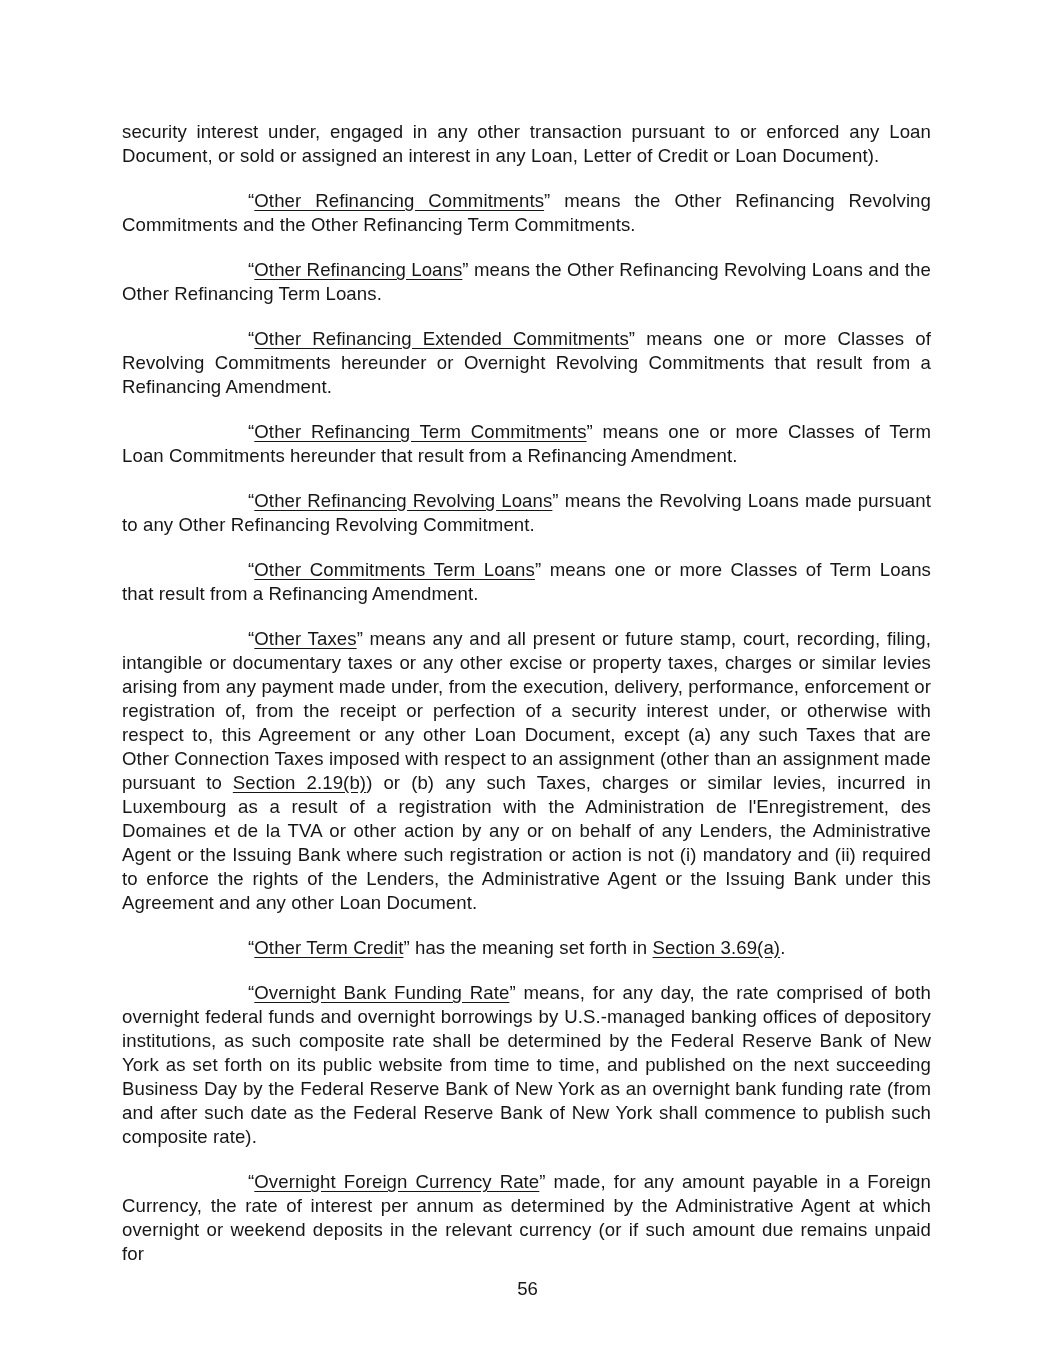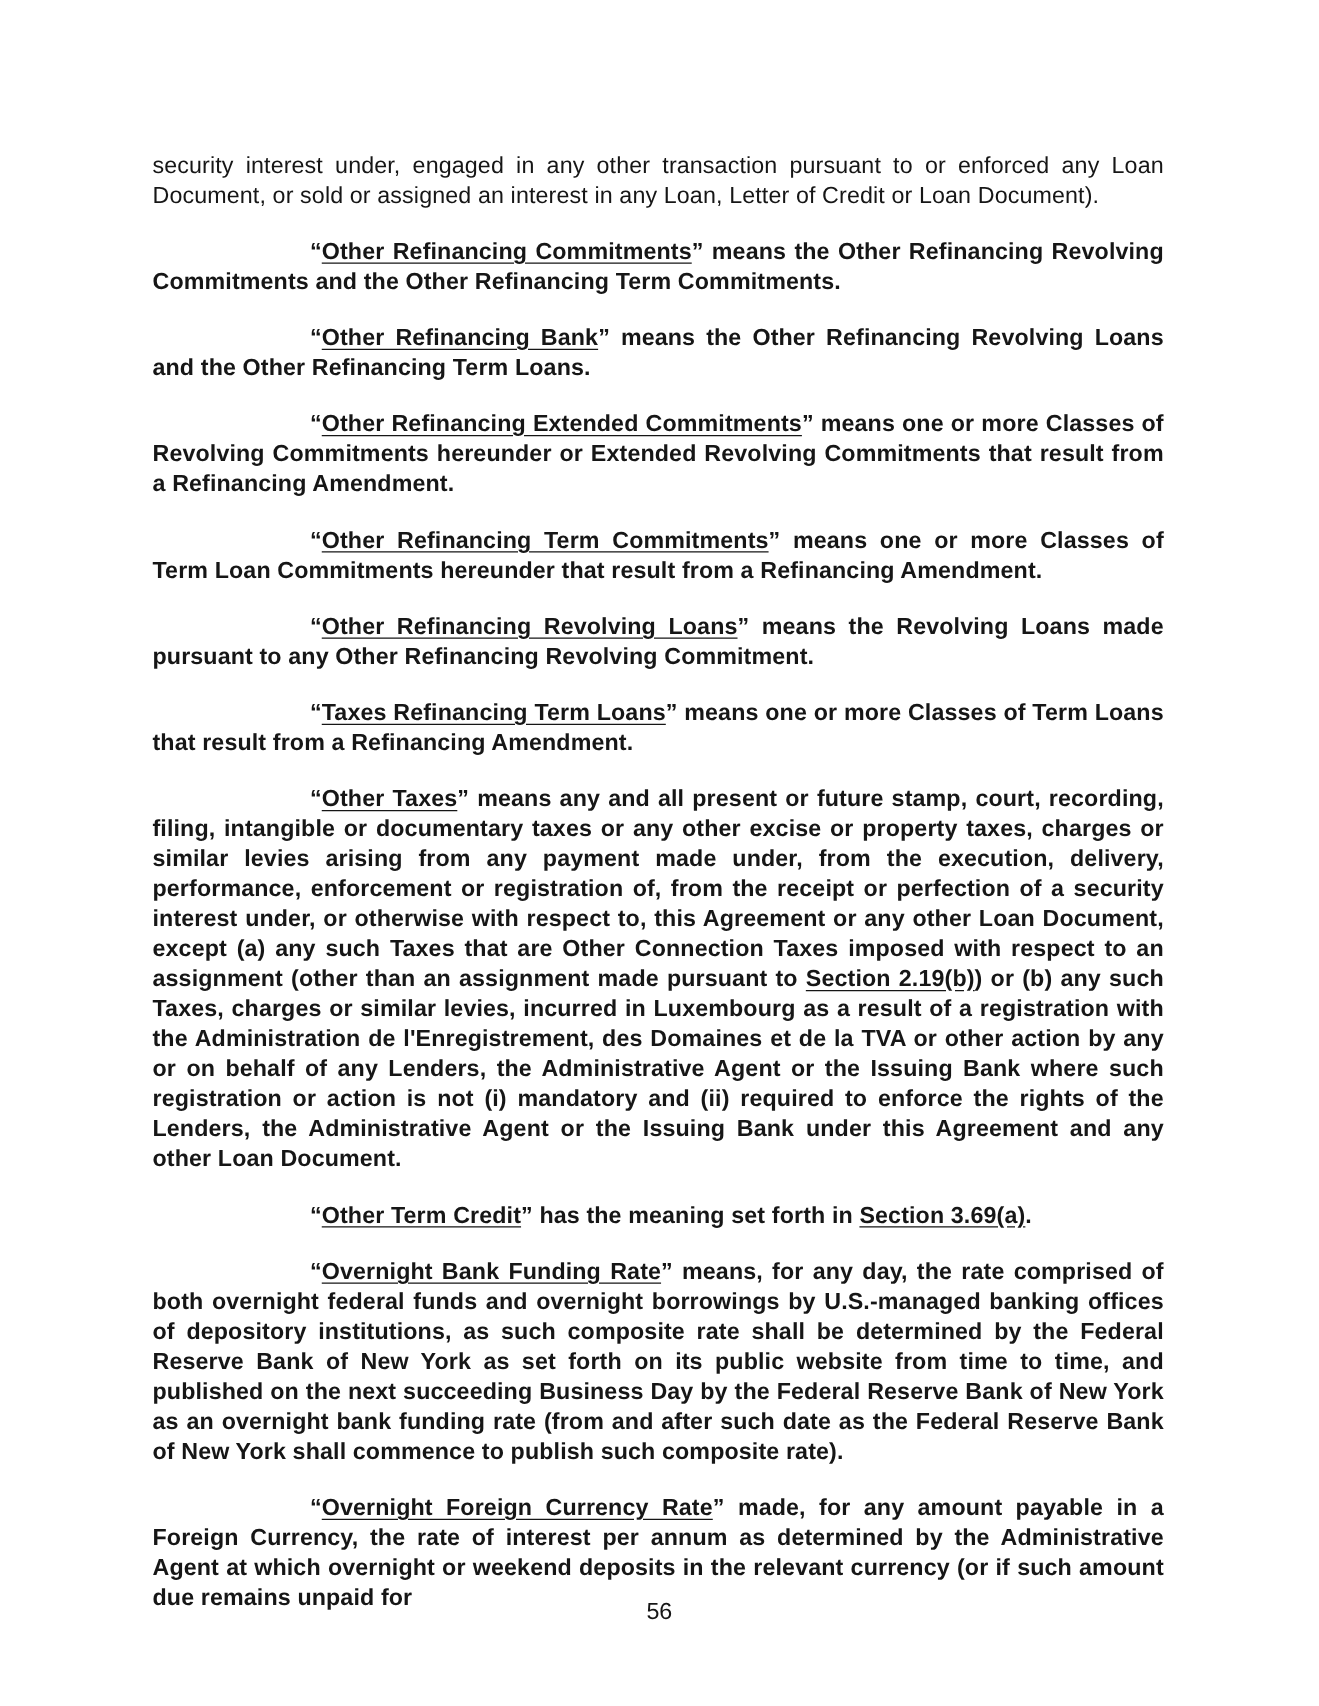--- a/index.html
+++ b/index.html
@@ -29,21 +29,20 @@
     font-size: 18.6px;
     line-height: 24px;
     text-align: justify;
     letter-spacing: 0.1px;
   }
   .para {
     margin: 0 0 21px 0;
   }
   .para.indent {
     text-indent: 126px;
-    font-weight: bold;
   }
   .defined-term {
     text-decoration: underline;
     text-underline-offset: 3px;
   }
   .page-number {
     position: absolute;
     left: 0;
     top: 1277px;
     width: 1055px;
@@ -52,24 +51,24 @@
     line-height: 24px;
   }
 </style>
 </head>
 <body>
 
 <div class="page">
   <div class="doc-body">
       <p class="para"><span>security interest under, engaged in any other transaction pursuant to or enforced any Loan Document, or sold or assigned an interest in any Loan, Letter of Credit or Loan Document).</span></p>
       <p class="para indent"><span>“</span><span class="defined-term">Other Refinancing Commitments</span><span>” means the Other Refinancing Revolving Commitments and the Other Refinancing Term Commitments.</span></p>
-      <p class="para indent"><span>“</span><span class="defined-term">Other Refinancing Bank</span><span>” means the Other Refinancing Revolving Loans and the Other Refinancing Term Loans.</span></p>
-      <p class="para indent"><span>“</span><span class="defined-term">Other Refinancing Extended Commitments</span><span>” means one or more Classes of Revolving Commitments hereunder or Extended Revolving Commitments that result from a Refinancing Amendment.</span></p>
+      <p class="para indent"><span>“</span><span class="defined-term">Other Refinancing Loans</span><span>” means the Other Refinancing Revolving Loans and the Other Refinancing Term Loans.</span></p>
+      <p class="para indent"><span>“</span><span class="defined-term">Other Refinancing Extended Commitments</span><span>” means one or more Classes of Revolving Commitments hereunder or Overnight Revolving Commitments that result from a Refinancing Amendment.</span></p>
       <p class="para indent"><span>“</span><span class="defined-term">Other Refinancing Term Commitments</span><span>” means one or more Classes of Term Loan Commitments hereunder that result from a Refinancing Amendment.</span></p>
       <p class="para indent"><span>“</span><span class="defined-term">Other Refinancing Revolving Loans</span><span>” means the Revolving Loans made pursuant to any Other Refinancing Revolving Commitment.</span></p>
-      <p class="para indent"><span>“</span><span class="defined-term">Taxes Refinancing Term Loans</span><span>” means one or more Classes of Term Loans that result from a Refinancing Amendment.</span></p>
+      <p class="para indent"><span>“</span><span class="defined-term">Other Commitments Term Loans</span><span>” means one or more Classes of Term Loans that result from a Refinancing Amendment.</span></p>
       <p class="para indent"><span>“</span><span class="defined-term">Other Taxes</span><span>” means any and all present or future stamp, court, recording, filing, intangible or documentary taxes or any other excise or property taxes, charges or similar levies arising from any payment made under, from the execution, delivery, performance, enforcement or registration of, from the receipt or perfection of a security interest under, or otherwise with respect to, this Agreement or any other Loan Document, except (a) any such Taxes that are Other Connection Taxes imposed with respect to an assignment (other than an assignment made pursuant to </span><span class="defined-term">Section 2.19(b)</span><span>) or (b) any such Taxes, charges or similar levies, incurred in Luxembourg as a result of a registration with the Administration de l'Enregistrement, des Domaines et de la TVA or other action by any or on behalf of any Lenders, the Administrative Agent or the Issuing Bank where such registration or action is not (i) mandatory and (ii) required to enforce the rights of the Lenders, the Administrative Agent or the Issuing Bank under this Agreement and any other Loan Document.</span></p>
       <p class="para indent"><span>“</span><span class="defined-term">Other Term Credit</span><span>” has the meaning set forth in </span><span class="defined-term">Section 3.69(a)</span><span>.</span></p>
       <p class="para indent"><span>“</span><span class="defined-term">Overnight Bank Funding Rate</span><span>” means, for any day, the rate comprised of both overnight federal funds and overnight borrowings by U.S.-managed banking offices of depository institutions, as such composite rate shall be determined by the Federal Reserve Bank of New York as set forth on its public website from time to time, and published on the next succeeding Business Day by the Federal Reserve Bank of New York as an overnight bank funding rate (from and after such date as the Federal Reserve Bank of New York shall commence to publish such composite rate).</span></p>
       <p class="para indent"><span>“</span><span class="defined-term">Overnight Foreign Currency Rate</span><span>” made, for any amount payable in a Foreign Currency, the rate of interest per annum as determined by the Administrative Agent at which overnight or weekend deposits in the relevant currency (or if such amount due remains unpaid for</span></p>
     </div>
   <div class="page-number">56</div>
 </div>
 
 </body></html>

